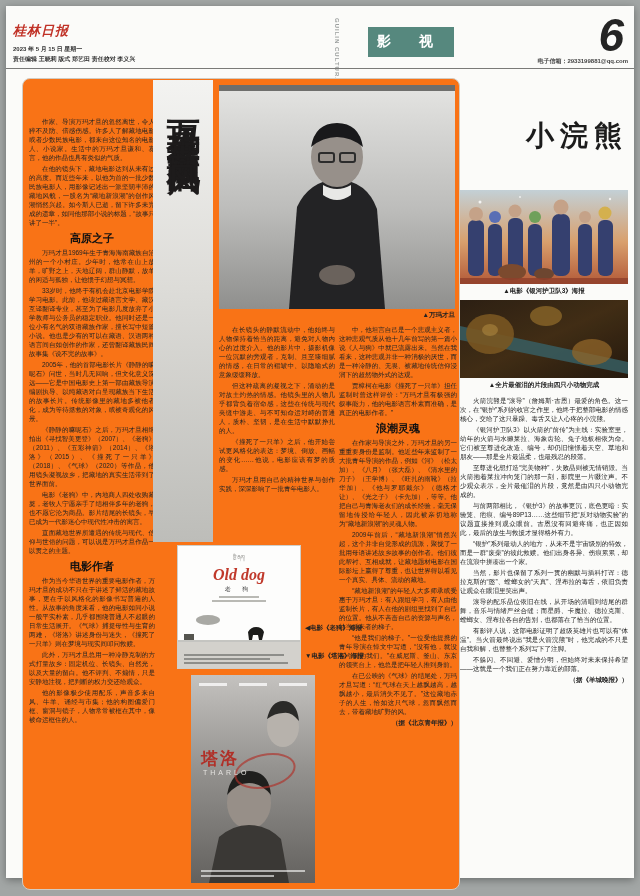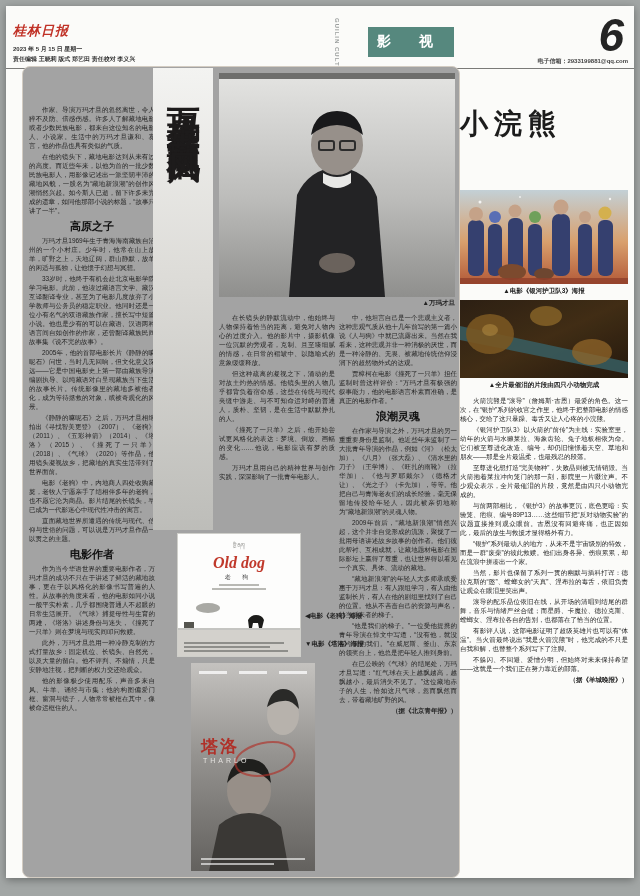--- a/index.html
+++ b/index.html
@@ -23,22 +23,22 @@
   .section-sub{position:absolute;left:328px;top:12px;writing-mode:vertical-rl;
     font-size:6px;color:#9a9e9d;letter-spacing:1px;font-weight:bold;}
   .badge{position:absolute;left:362px;top:21px;width:86px;height:30px;background:#56887e;
     color:#fff;font-size:14px;font-weight:bold;letter-spacing:12px;
     display:flex;align-items:center;justify-content:center;box-sizing:border-box;}
   .pagenum{position:absolute;right:10px;top:2px;font-size:46px;font-weight:900;
     font-style:italic;color:#242424;}
   .email{position:absolute;right:6px;top:51px;font-size:6px;font-weight:bold;color:#444;}
   .header-rule{position:absolute;left:0;top:62px;width:100%;height:1px;background:#7a7a78;}
   
-  .main-frame{position:absolute;left:16px;top:60px;width:436px;height:810px;
-    border:1px solid #d3ccc2;border-radius:8px;background:#a3a3a3;}
+  .main-frame{position:absolute;left:16px;top:72px;width:436px;height:810px;
+    border:1px solid #d3ccc2;border-radius:8px;background:#f97316;}
   .body-text{font-size:6.5px;line-height:9px;text-align:justify;color:#242424;}
   .body-text p{margin:0 0 2px;text-indent:13px;}
   .subhead{font-size:11px;font-weight:bold;text-align:center;color:#111;margin:7px 0 5px;text-indent:0;}
   .col1{position:absolute;left:6px;top:38px;width:126px;height:766px;overflow:hidden;}
   .headline-strip{position:absolute;left:130px;top:1px;width:60px;height:462px;
     background:linear-gradient(180deg,#f3f3f1 0%,#dddcd8 45%,#bdbdb9 100%);}
   .headline{writing-mode:vertical-rl;text-orientation:upright;font-size:33px;font-weight:900;
     color:#1d1b1b;letter-spacing:4px;position:absolute;left:50%;transform:translateX(-50%);top:14px;
     font-family:"Liberation Sans","DejaVu Sans",sans-serif;}
   .portrait{position:absolute;left:196px;top:6px;width:236px;height:224px;}
@@ -66,21 +66,21 @@
   
   .th-awards{position:absolute;top:8px;left:8px;right:8px;display:flex;justify-content:space-between;}
   .th-awards span{display:block;width:28px;height:3px;background:rgba(255,255,255,.75);}
   .th-title{position:absolute;left:10px;top:72px;font-size:17px;font-weight:bold;color:#b03028;
     letter-spacing:2px;transform:rotate(-2deg);}
   .th-en{position:absolute;left:12px;top:94px;font-size:7px;color:#e4e2df;letter-spacing:3px;}
   .th-credits{position:absolute;bottom:6px;left:10px;right:10px;}
   .th-credits div{height:2px;background:rgba(255,255,255,.6);margin-top:3px;}
   
   .right-col{position:absolute;left:454px;top:72px;width:168px;height:800px;}
-  .r-title{margin-top:26px;text-align:left;font-size:28px;font-weight:600;color:#1c1c1c;
+  .r-title{margin-top:38px;text-align:right;font-size:28px;font-weight:600;color:#1c1c1c;
     letter-spacing:6px;line-height:40px;}
   .r-poster{position:absolute;left:0;top:112px;width:168px;height:94px;}
   .r-cap1{position:absolute;left:0;top:209px;width:168px;text-align:center;font-size:6.5px;font-weight:bold;color:#222;}
   .r-photo{position:absolute;left:0;top:222px;width:168px;height:78px;}
   .r-cap2{position:absolute;left:0;top:303px;width:168px;text-align:center;font-size:6.5px;font-weight:bold;color:#222;}
   .r-body{position:absolute;left:0;top:318px;width:168px;height:462px;overflow:hidden;}
 </style>
 </head>
 <body>
 

